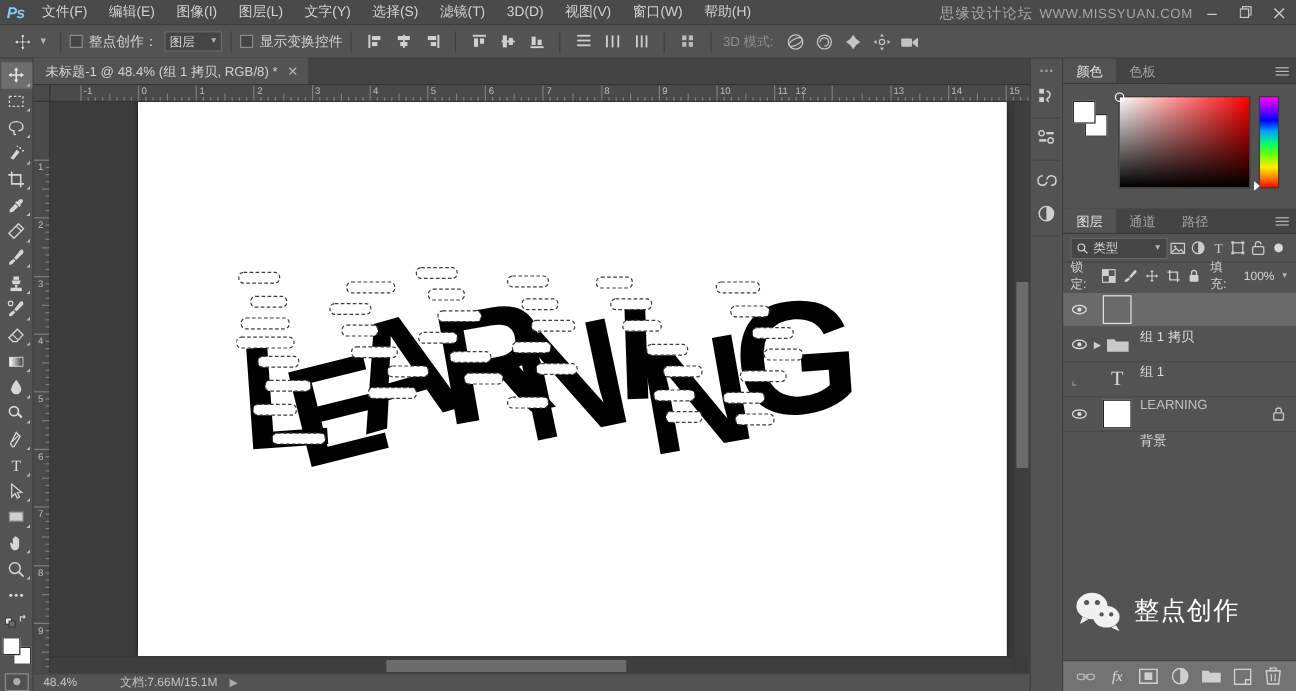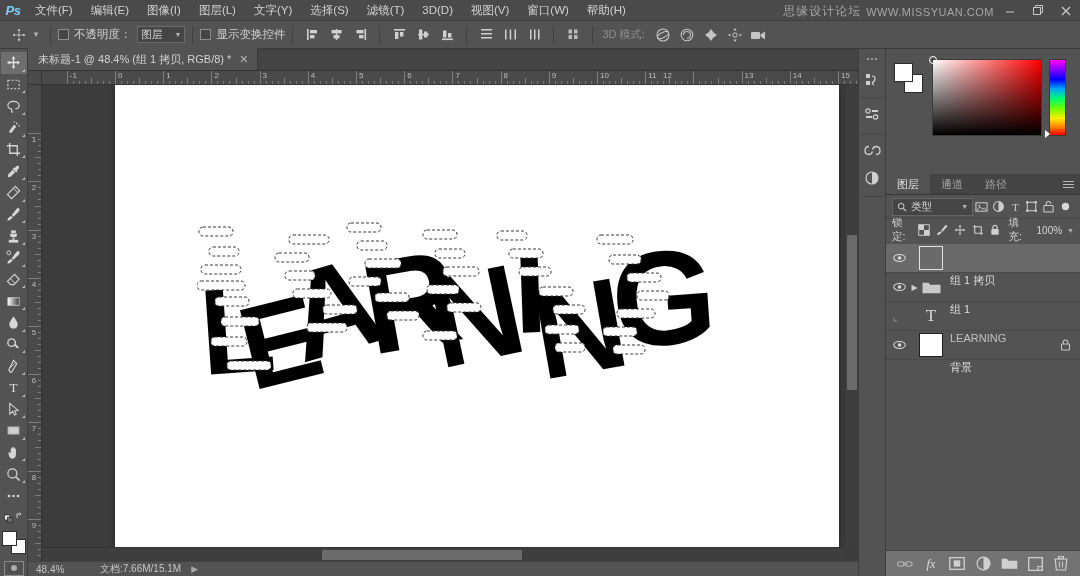--- a/index.html
+++ b/index.html
@@ -394,21 +394,21 @@
     <div class="opt-tool">
       <svg width="16" height="16" viewBox="0 0 16 16">
         <path d="M8 1 L10 4 L8.7 4 L8.7 7.3 L12 7.3 L12 6 L15 8 L12 10 L12 8.7 L8.7 8.7 L8.7 12 L10 12 L8 15 L6 12 L7.3 12 L7.3 8.7 L4 8.7 L4 10 L1 8 L4 6 L4 7.3 L7.3 7.3 L7.3 4 L6 4 Z" fill="#dcdcdc" stroke="#2a2a2a" stroke-width="0.5"></path>
       </svg>
     </div>
     <span class="opt-caret">▼</span>
     <div class="opt-div"></div>
 
     <div class="opt-group">
       <span class="opt-check"></span>
-      <span class="opt-label">不透明度：</span>
+      <span class="opt-label">整点创作：</span>
       <span class="opt-select">
         <span>图层</span>
         <span class="tri-down">▼</span>
       </span>
     </div>
 
     <div class="opt-div"></div>
 
     <div class="opt-group">
       <span class="opt-check"></span>
@@ -1039,20 +1039,29 @@
       <svg width="16" height="16" viewBox="0 0 16 16">
           <circle cx="8" cy="8" r="6" fill="none" stroke="#cfcfcf" stroke-width="1.2"></circle>
           <path d="M8 2 A6 6 0 0 1 8 14 Z" fill="#cfcfcf"></path>
         </svg>
     </div>
     <div class="dock-sep"></div>
   </div>
 
   <div class="panels">
 
+    <div class="panel-tabs">
+      <div class="ptab active">颜色</div>
+      <div class="ptab">色板</div>
+      <div class="panel-menu">
+          <i></i>
+          <i></i>
+          <i></i>
+        </div>
+    </div>
     <div class="color-panel">
       <div class="cp-swatches">
         <span class="cp-bg"></span>
         <span class="cp-fg"></span>
       </div>
       <div class="cp-field">
         <span class="cp-picker"></span>
       </div>
       <div class="cp-hue">
         <span class="cp-hue-mark"></span>
@@ -1214,20 +1223,33 @@
           <span class="lname">背景</span>
           <span class="llock">
             <svg width="11" height="12" viewBox="0 0 11 12">
                 <rect x="1.5" y="5" width="8" height="6" rx="0.7" fill="none" stroke="#c6c6c6" stroke-width="1.1"></rect>
                 <path d="M3.2 5 L3.2 3.3 A2.3 2.3 0 0 1 7.8 3.3 L7.8 5" fill="none" stroke="#c6c6c6" stroke-width="1.1"></path>
               </svg>
           </span>
         </div>
       </div>
 
+      <div class="wechat">
+        <svg width="40" height="33" viewBox="0 0 40 33">
+          <ellipse cx="14" cy="12" rx="13" ry="11" fill="#f0f0f0"></ellipse>
+          <path d="M6 21 L4 27 L11 23 Z" fill="#f0f0f0"></path>
+          <circle cx="9.5" cy="9" r="2.1" fill="#555"></circle>
+          <circle cx="18.5" cy="9" r="2.1" fill="#555"></circle>
+          <ellipse cx="26" cy="21" rx="11" ry="9" fill="#f0f0f0"></ellipse>
+          <path d="M34 28 L37 33 L30 30 Z" fill="#f0f0f0"></path>
+          <circle cx="22" cy="19" r="1.8" fill="#555"></circle>
+          <circle cx="30" cy="19" r="1.8" fill="#555"></circle>
+        </svg>
+        <span class="wechat-text">整点创作</span>
+      </div>
 
       <div class="panel-bottom">
         <div class="pb-ic">
           <svg width="16" height="10" viewBox="0 0 17 10">
               <rect x="0.6" y="2.6" width="7" height="4.8" rx="2.4" fill="none" stroke="#b8b8b8" stroke-width="1.1"></rect>
               <rect x="9" y="2.6" width="7" height="4.8" rx="2.4" fill="none" stroke="#b8b8b8" stroke-width="1.1"></rect>
               <line x1="6" y1="5" x2="11" y2="5" stroke="#b8b8b8" stroke-width="1.1"></line>
             </svg>
         </div>
         <div class="pb-ic">

